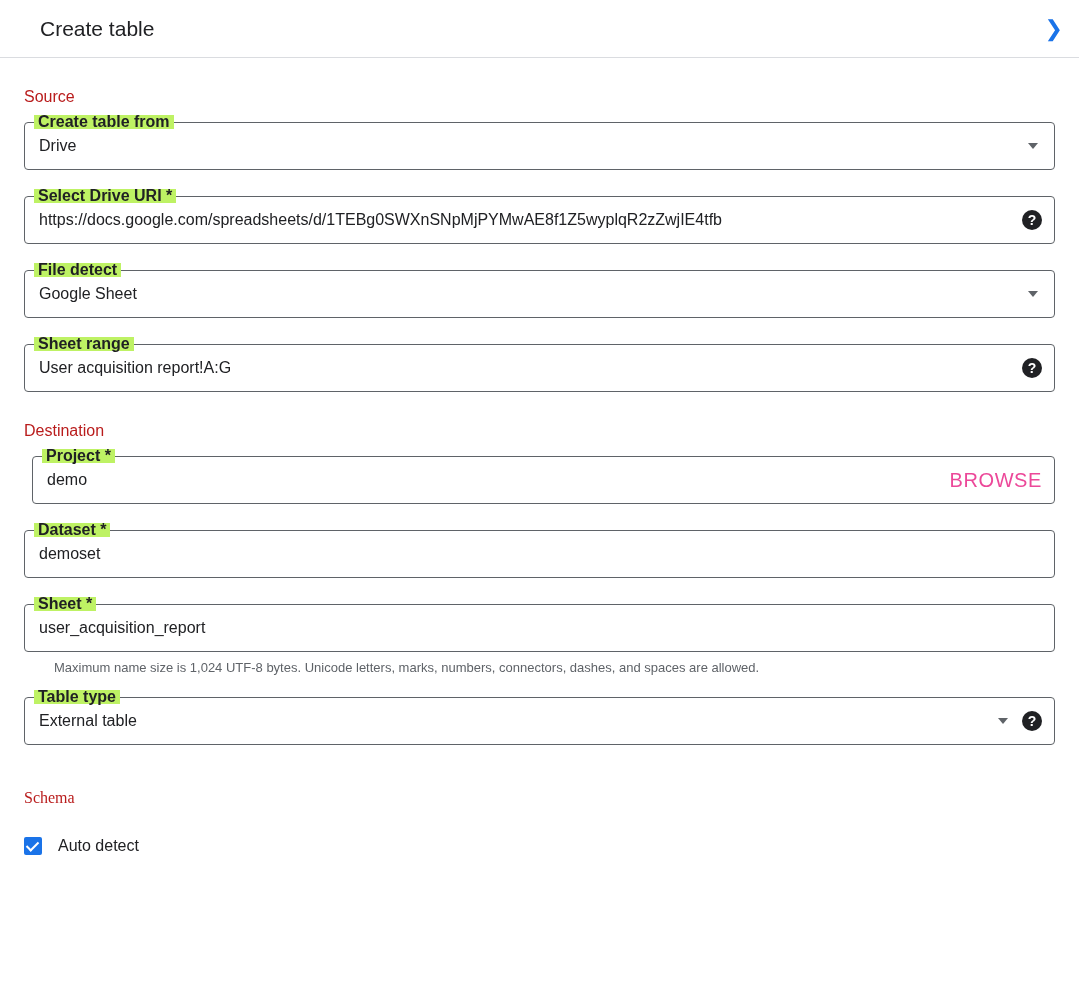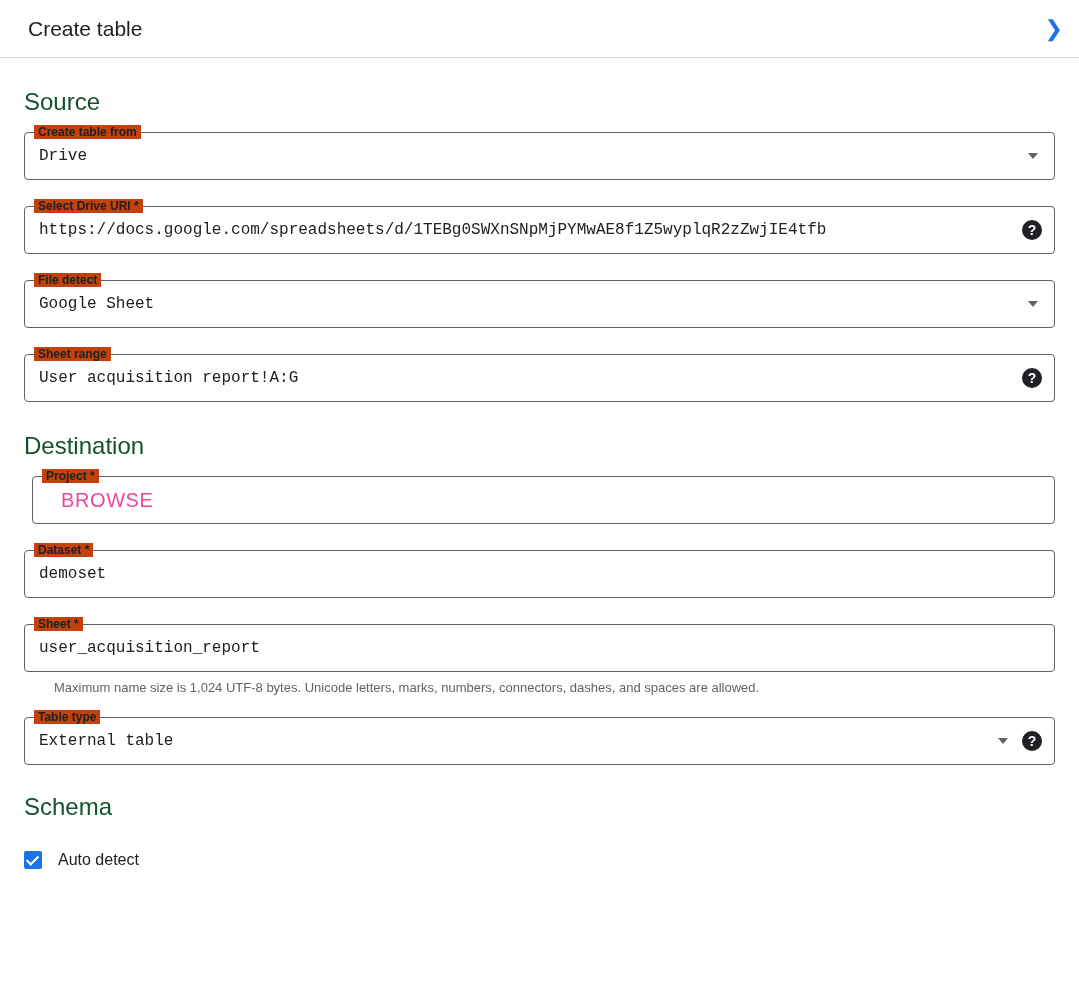--- a/index.html
+++ b/index.html
@@ -13,21 +13,21 @@
     color: #202124;
     overflow: hidden;
   }
 
   
   .header {
     height: 58px;
     display: flex;
     align-items: center;
     justify-content: space-between;
-    padding: 0 12px 0 28px;
+    padding: 0 12px 0 40px;
     border-bottom: 1px solid #dadce0;
     background: #fff;
   }
   .header-title {
     font-size: 21px;
     font-weight: 400;
     color: #202124;
     letter-spacing: 0;
   }
   .header-collapse {
@@ -38,61 +38,60 @@
     cursor: pointer;
     user-select: none;
   }
 
   
   .content {
     padding: 0 24px;
   }
 
   .section-title {
-    font-size: 24px;
+    font-size: 16px;
     font-weight: 400;
-    color: #14532d;
+    color: #b91c1c;
     margin: 30px 0 16px 0;
   }
-  .section-title.schema { margin-top: 28px; }
+  .section-title.schema { margin-top: 44px; font-family: Liberation Serif, serif; }
 
   
   .field {
     position: relative;
     height: 48px;
     border: 1px solid #5f6368;
     border-radius: 4px;
     margin-bottom: 26px;
     display: flex;
     align-items: center;
     padding: 0 12px;
     background: #fff;
   }
   .field.wide-right { padding-right: 4px; margin-left: 8px; }
   .field-label {
     position: absolute;
     top: -8px;
     left: 9px;
-    background: #c2410c;
+    background: #bef264;
     padding: 0 4px;
-    font-size: 12px;
+    font-size: 16px;
     font-weight: 700;
     color: #202124;
     line-height: 14px;
     white-space: nowrap;
   }
   .field-value {
     font-size: 16px;
     color: #202124;
     flex: 1;
     white-space: nowrap;
     overflow: hidden;
     text-overflow: ellipsis;
     padding-left: 2px;
-    font-family: Liberation Mono, monospace;
   }
 
   
   .caret {
     width: 0;
     height: 0;
     border-left: 5px solid transparent;
     border-right: 5px solid transparent;
     border-top: 6px solid #5f6368;
     margin-left: 8px;
@@ -207,20 +206,21 @@
     <div class="field-value">User acquisition report!A:G</div>
     <div class="help-icon">
         <span>?</span>
       </div>
   </div>
 
   <div class="section-title">Destination</div>
 
   <div class="field wide-right">
     <div class="field-label">Project *</div>
+    <div class="field-value">demo</div>
     <div class="browse-link">BROWSE</div>
   </div>
 
   <div class="field">
     <div class="field-label">Dataset *</div>
     <div class="field-value">demoset</div>
   </div>
 
   <div class="field">
     <div class="field-label">Sheet *</div>

